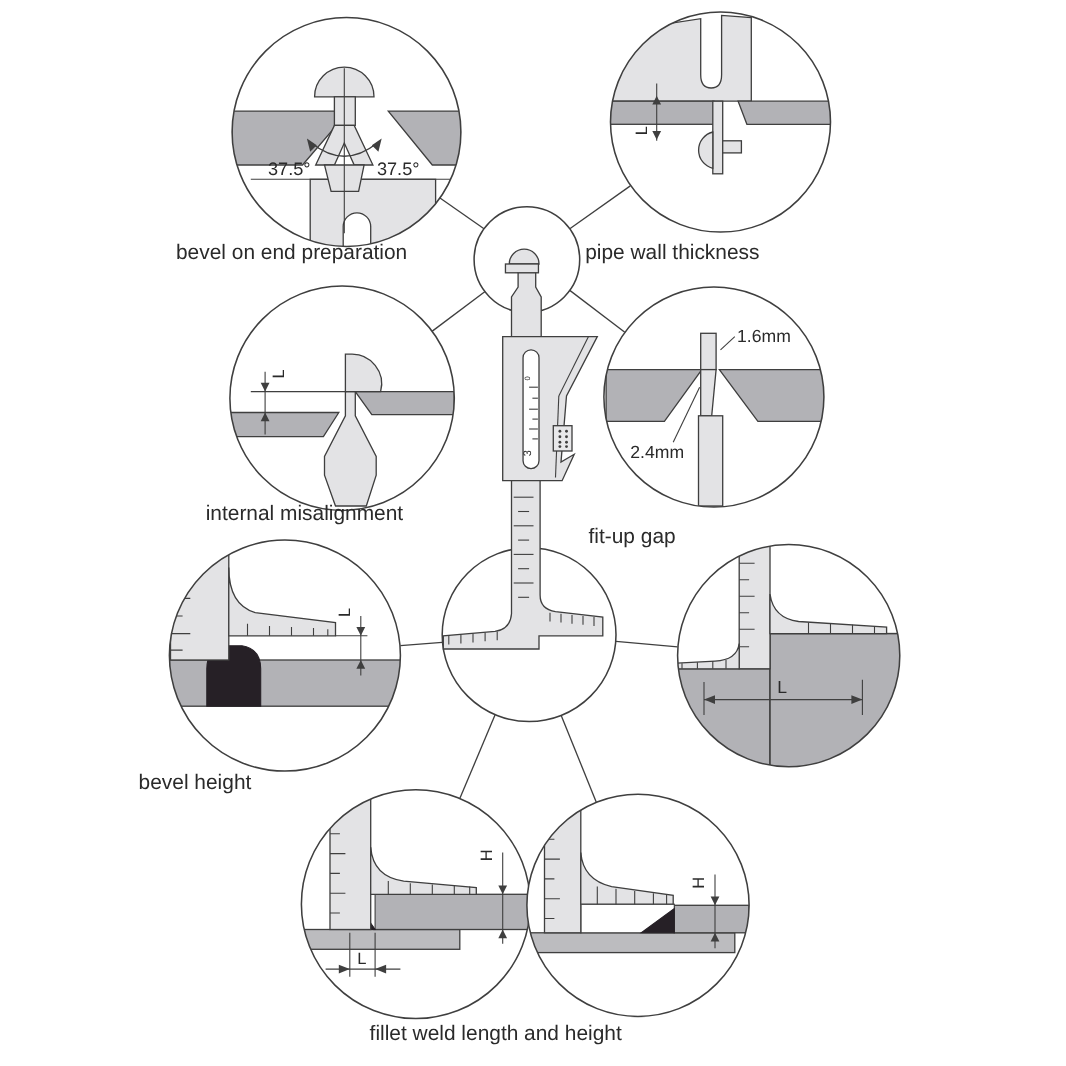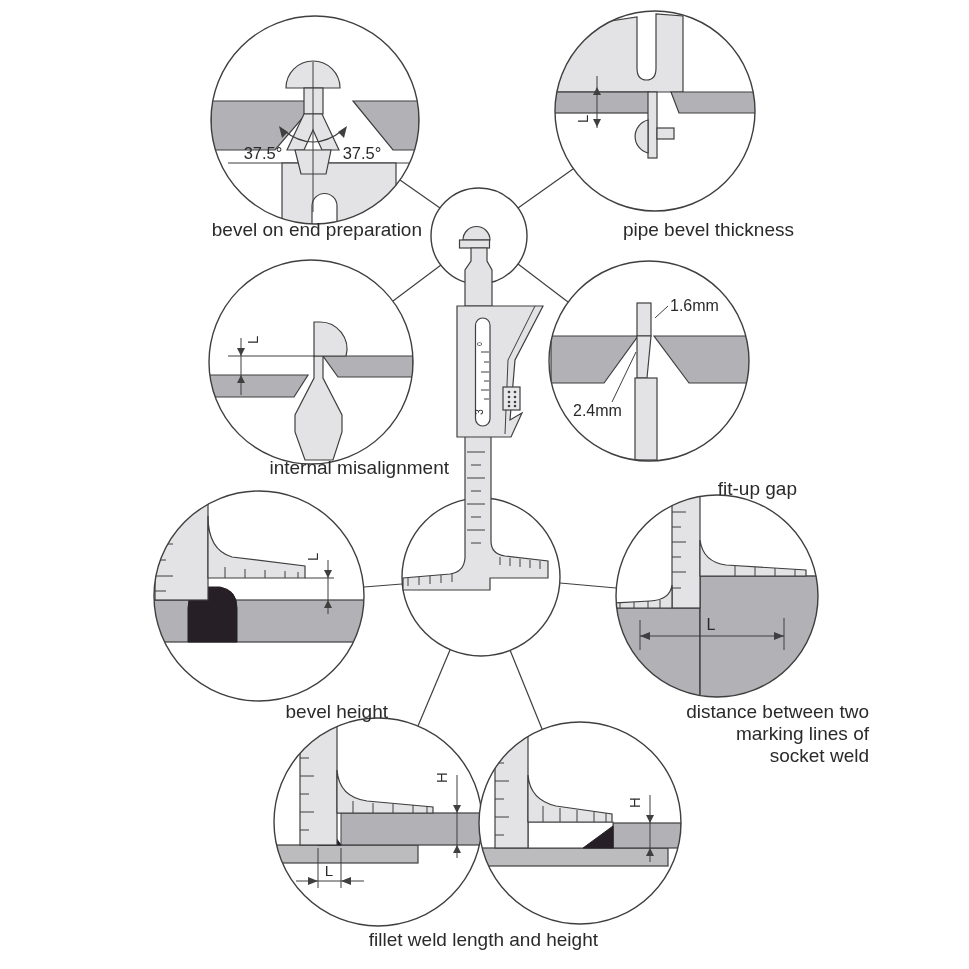--- a/index.html
+++ b/index.html
@@ -1,19 +1,19 @@
 <!DOCTYPE html>
 <html><head>
 <meta charset="utf-8">
 <style>
   html,body{margin:0;padding:0;background:#ffffff;}
   .stage{position:relative;width:969px;height:969px;background:#ffffff;overflow:hidden;
          font-family:"Liberation Sans",sans-serif;}
   .stage svg{position:absolute;overflow:visible;}
-  .caption{position:absolute;width:262px;text-align:right;font-size:19px;color:#2a2a2a;
+  .caption{position:absolute;width:262px;text-align:left;font-size:19px;color:#2a2a2a;
            line-height:22px;white-space:nowrap;}
   svg text{font-family:"Liberation Sans",sans-serif;fill:#2a2a2a;}
   .dim{font-size:15px;}
   .mm{font-size:16px;}
   .ang{font-size:16.5px;}
   .ln{stroke:#3f3f3f;stroke-width:1.2;fill:none;}
   .thin{stroke:#3f3f3f;stroke-width:1;fill:none;}
   .arr{fill:#3f3f3f;stroke:none;}
 </style>
 </head>
@@ -330,24 +330,19 @@
       </g>
       <line class="thin" x1="650" y1="795" x2="650" y2="862"></line>
       <polygon class="arr" points="650,823 646,815 654,815"></polygon>
       <polygon class="arr" points="650,848 646,856 654,856"></polygon>
       <text class="dim" transform="rotate(-90 640 808)" x="640" y="808" text-anchor="start">H</text>
     </g>
     <circle cx="580" cy="823" r="101" fill="none" stroke="#3f3f3f" stroke-width="1.4"></circle>
   </svg>
 
   <div class="caption" style="left:160px;top:219px">bevel on end preparation</div>
-  <div class="caption" style="left:532px;top:219px">pipe bevel thickness</div>
+  <div class="caption" style="left:532px;top:219px">pipe wall thickness</div>
   <div class="caption" style="left:187px;top:457px">internal misalignment</div>
   <div class="caption" style="left:535px;top:478px">fit-up gap</div>
   <div class="caption" style="left:126px;top:701px">bevel height</div>
-  <div class="caption" style="left:607px;top:701px">
-    <div>distance between two</div>
-    <div>marking lines of</div>
-    <div>socket weld</div>
-  </div>
   <div class="caption" style="left:336px;top:929px">fillet weld length and height</div>
 
 </div>
 
 </body></html>

